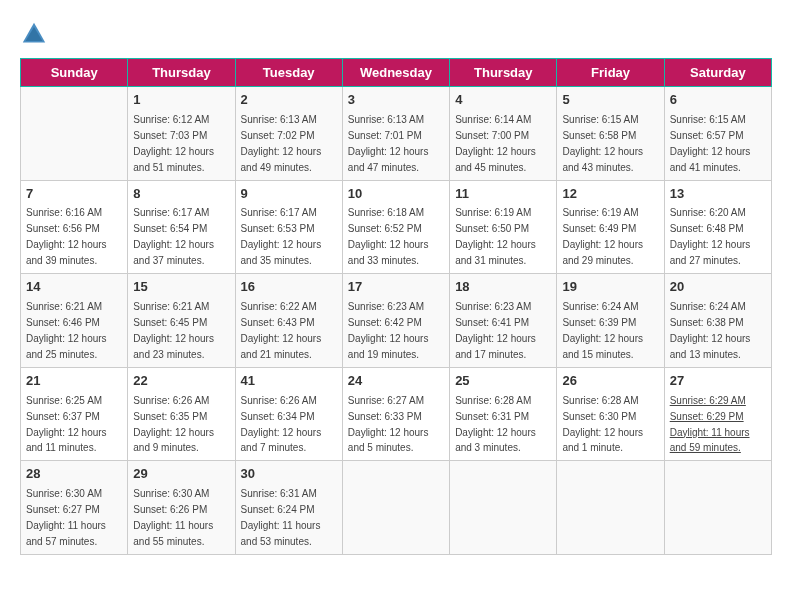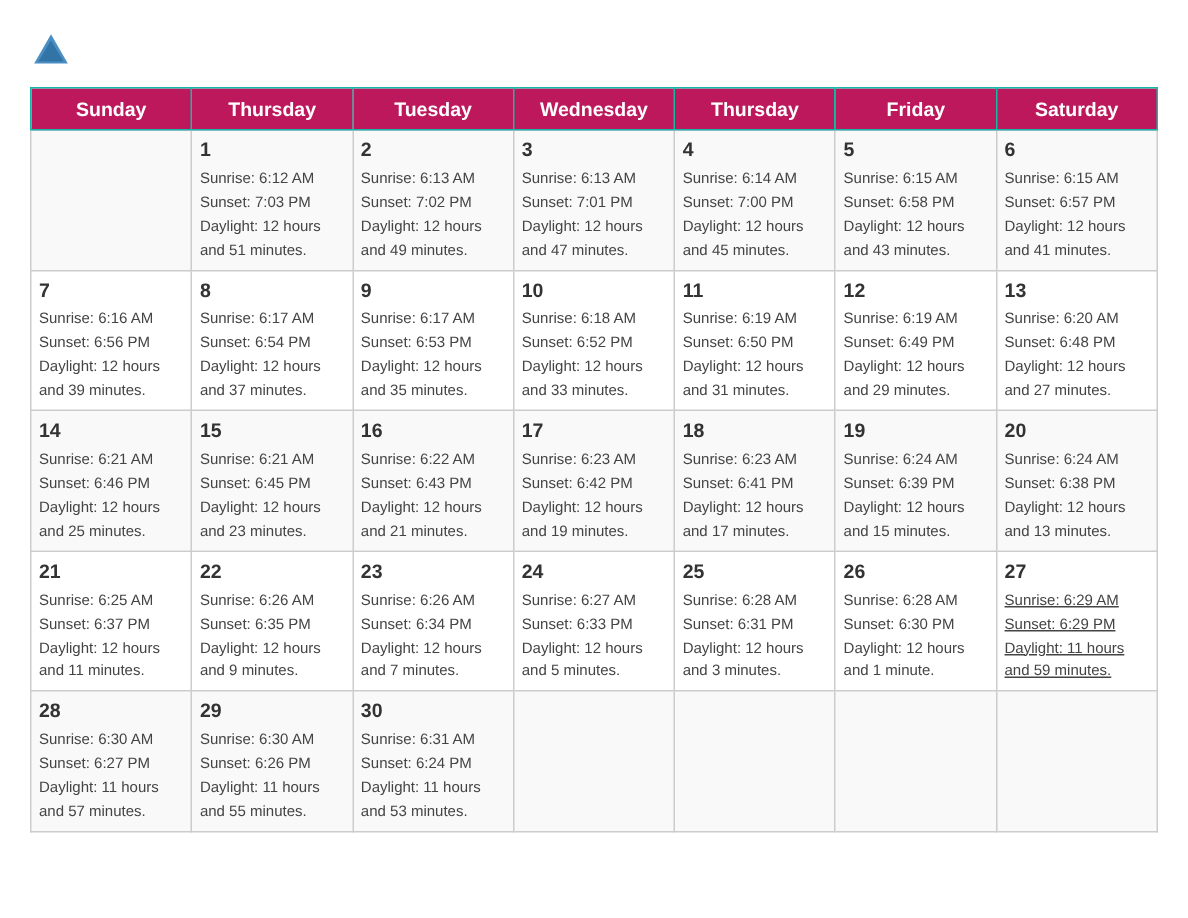--- a/index.html
+++ b/index.html
@@ -206,21 +206,21 @@
       </tr>
       <tr>
         <td><span class="day-number">21</span><span class="day-info" style="white-space: pre-line; text-align: right;">Sunrise: 6:25 AM
 Sunset: 6:37 PM
 Daylight: 12 hours
 and 11 minutes.</span></td>
         <td><span class="day-number">22</span><span class="day-info" style="white-space: pre-line;">Sunrise: 6:26 AM
 Sunset: 6:35 PM
 Daylight: 12 hours
 and 9 minutes.</span></td>
-        <td><span class="day-number">23</span><span class="day-info" style="white-space: pre-line;">Sunrise: 6:26 AM
+        <td><span class="day-number">41</span><span class="day-info" style="white-space: pre-line;">Sunrise: 6:26 AM
 Sunset: 6:34 PM
 Daylight: 12 hours
 and 7 minutes.</span></td>
         <td><span class="day-number">24</span><span class="day-info" style="white-space: pre-line;">Sunrise: 6:27 AM
 Sunset: 6:33 PM
 Daylight: 12 hours
 and 5 minutes.</span></td>
         <td><span class="day-number">25</span><span class="day-info" style="white-space: pre-line;">Sunrise: 6:28 AM
 Sunset: 6:31 PM
 Daylight: 12 hours

